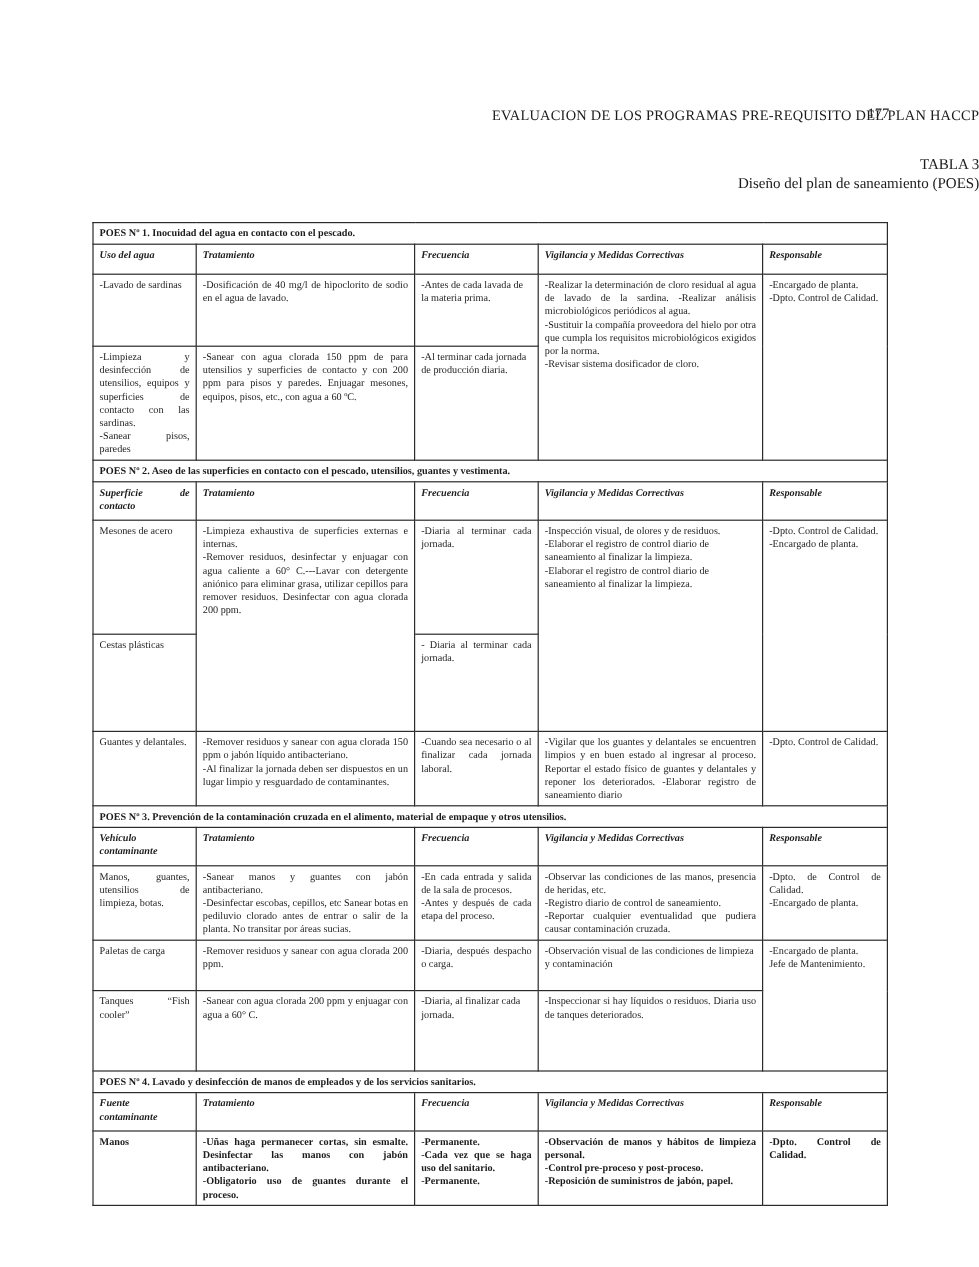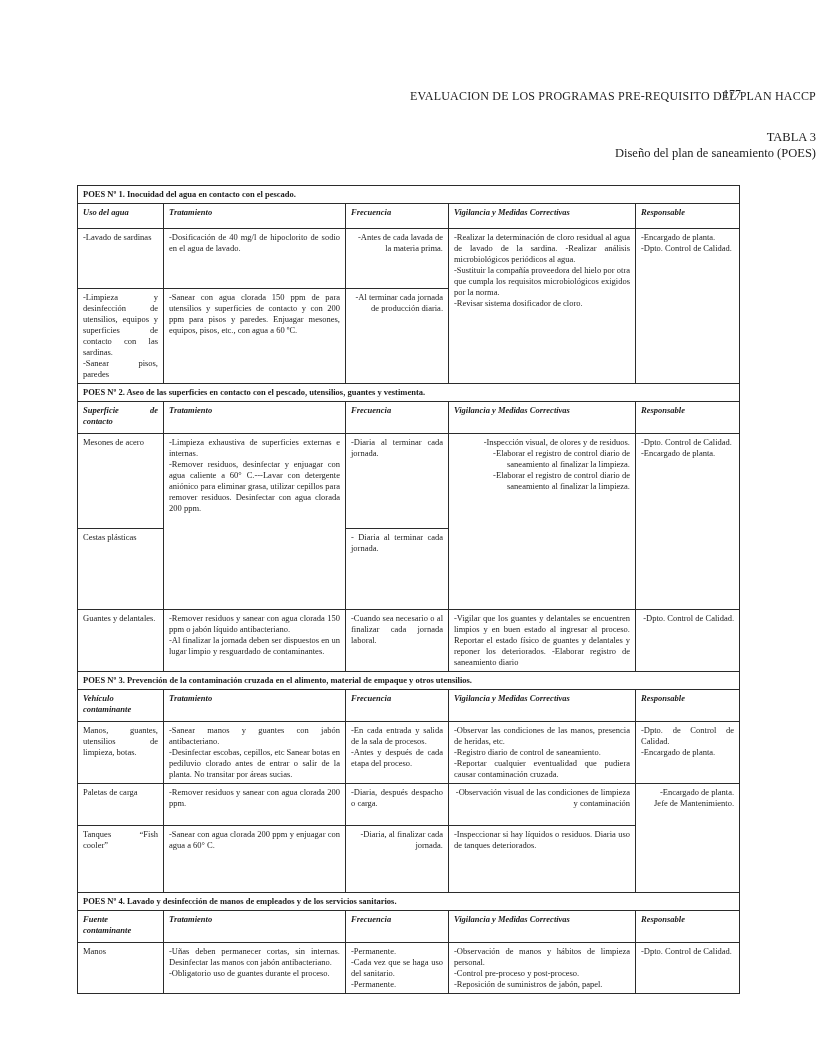--- a/index.html
+++ b/index.html
@@ -60,21 +60,21 @@
   }
   td.col-header {
     font-weight: bold;
     text-align: justify;
     font-style: italic;
   }
   td.cell {
     text-align: justify;
     white-space: pre-line;
   }
-  td.cell.left, td.col-header.left { text-align: right; }
+  td.cell.left, td.col-header.left { text-align: left; }
 </style>
 </head>
 <body>
 
 <div class="page">
   <div class="doc-header">
     <span>EVALUACION DE LOS PROGRAMAS PRE-REQUISITO DEL PLAN HACCP</span>
   </div>
   <div class="page-number">177</div>
   <div class="table-title">
@@ -188,23 +188,23 @@
         <tr>
           <td colspan="5" class="band">POES Nº 4. Lavado y desinfección de manos de empleados y de los servicios sanitarios.</td>
         </tr>
         <tr style="height: 32px;">
           <td class="col-header">Fuente contaminante</td>
           <td class="col-header">Tratamiento</td>
           <td class="col-header">Frecuencia</td>
           <td class="col-header">Vigilancia y Medidas Correctivas</td>
           <td class="col-header">Responsable</td>
         </tr>
-        <tr style="height: 47px;">
+        <tr style="height: 47px; font-weight: bold;">
           <td class="cell">Manos</td>
-          <td class="cell">-Uñas deben permanecer cortas, sin internas. Desinfectar las manos con jabón antibacteriano.
+          <td class="cell">-Uñas haga permanecer cortas, sin esmalte. Desinfectar las manos con jabón antibacteriano.
 -Obligatorio uso de guantes durante el proceso.</td>
           <td class="cell">-Permanente.
 -Cada vez que se haga uso del sanitario.
 -Permanente.</td>
           <td class="cell">-Observación de manos y hábitos de limpieza personal.
 -Control pre-proceso y post-proceso.
 -Reposición de suministros de jabón, papel.</td>
           <td class="cell">-Dpto. Control de Calidad.</td>
         </tr>
       </tbody>

